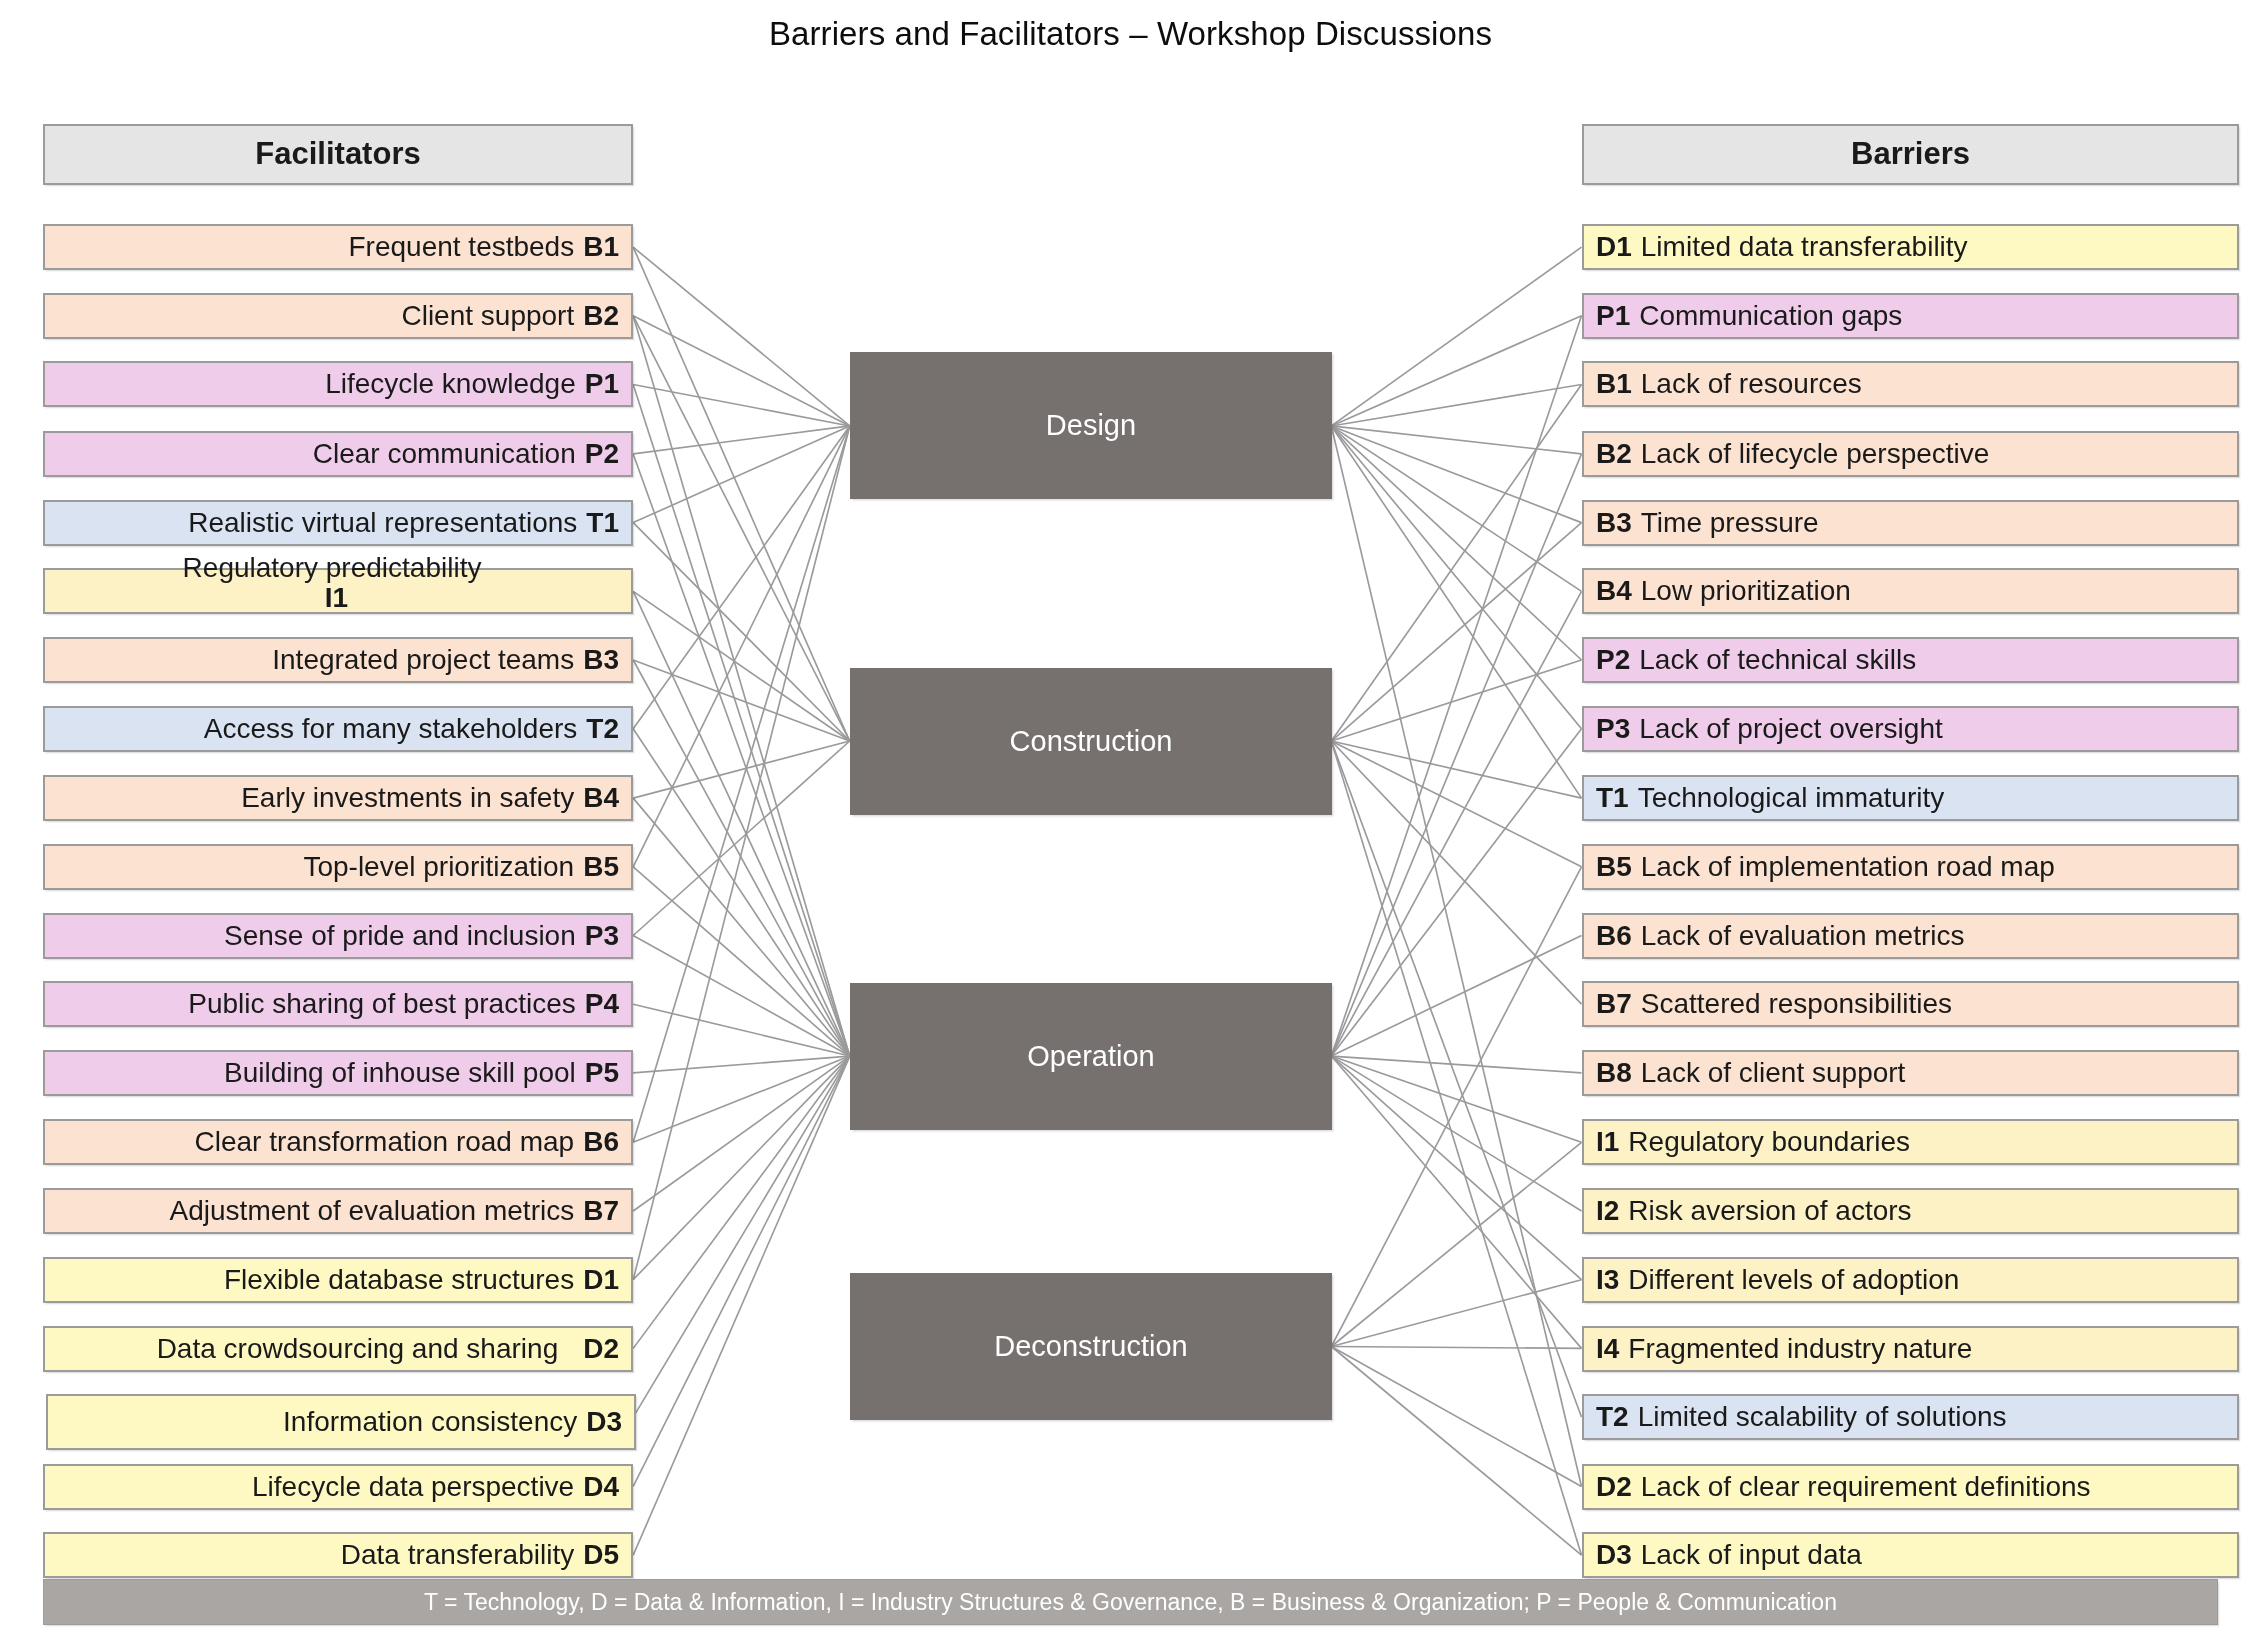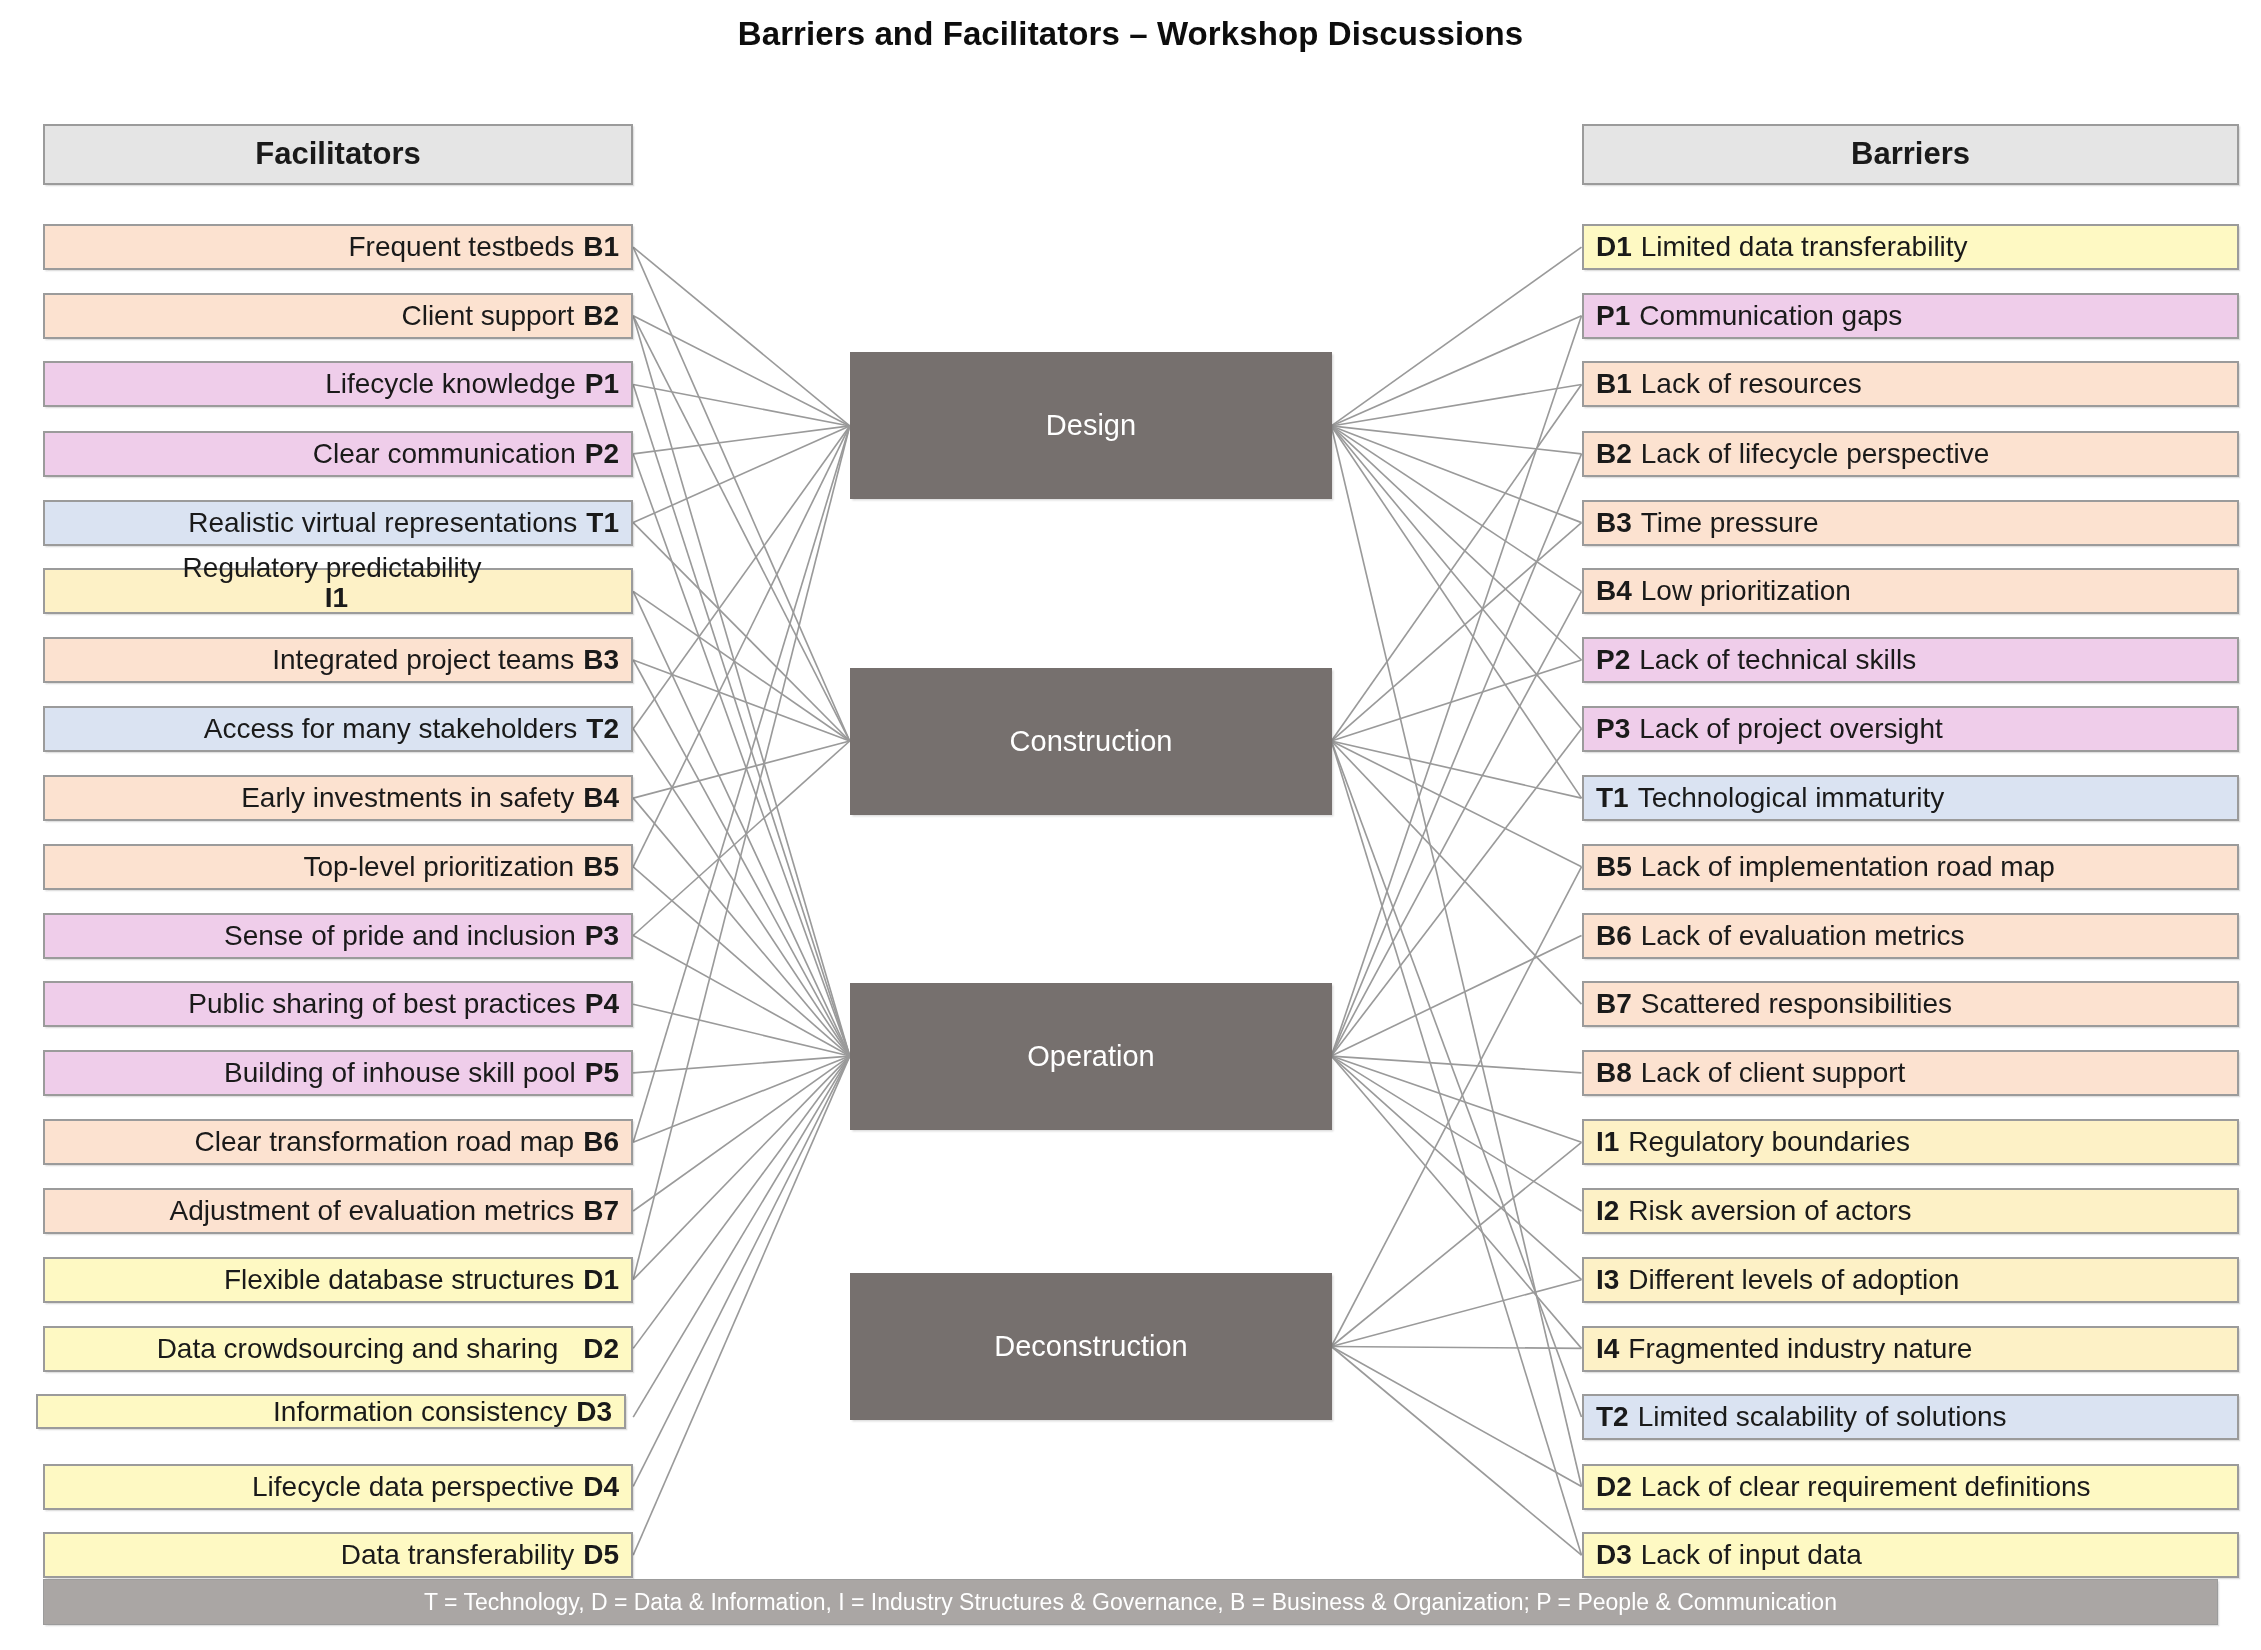--- a/index.html
+++ b/index.html
@@ -16,21 +16,21 @@
     background:#ffffff;
     overflow:hidden;
   }
   
   #title{
     position:absolute;
     left:0; top:15px;
     width:2261px;
     text-align:center;
     font-size:33px;
-    font-weight:700;
+    font-weight:400;
     letter-spacing:0.1px;
     color:#0d0d0d;
   }
   
   #links{
     position:absolute;
     left:0; top:0;
     width:2261px; height:1650px;
     pointer-events:none;
   }
@@ -238,21 +238,21 @@
         <span class="code">B7</span>
       </div>
       <div class="box fac c-D" style="left: 43px; top: 1257px; width: 590px; height: 46px;">
         <span>Flexible database structures</span>
         <span class="code">D1</span>
       </div>
       <div class="box fac c-D" style="left: 43px; top: 1326px; width: 590px; height: 46px; gap: 16px;">
         <span>Data crowdsourcing and sharing</span>
         <span class="code">D2</span>
       </div>
-      <div class="box fac c-D" style="left: 36px; top: 1394px; width: 590px; height: 35px;">
+      <div class="box fac c-D" style="left: 46px; top: 1394px; width: 590px; height: 56px;">
         <span>Information consistency</span>
         <span class="code">D3</span>
       </div>
       <div class="box fac c-D" style="left: 43px; top: 1464px; width: 590px; height: 46px;">
         <span>Lifecycle data perspective</span>
         <span class="code">D4</span>
       </div>
       <div class="box fac c-D" style="left: 43px; top: 1532px; width: 590px; height: 46px;">
         <span>Data transferability</span>
         <span class="code">D5</span>

